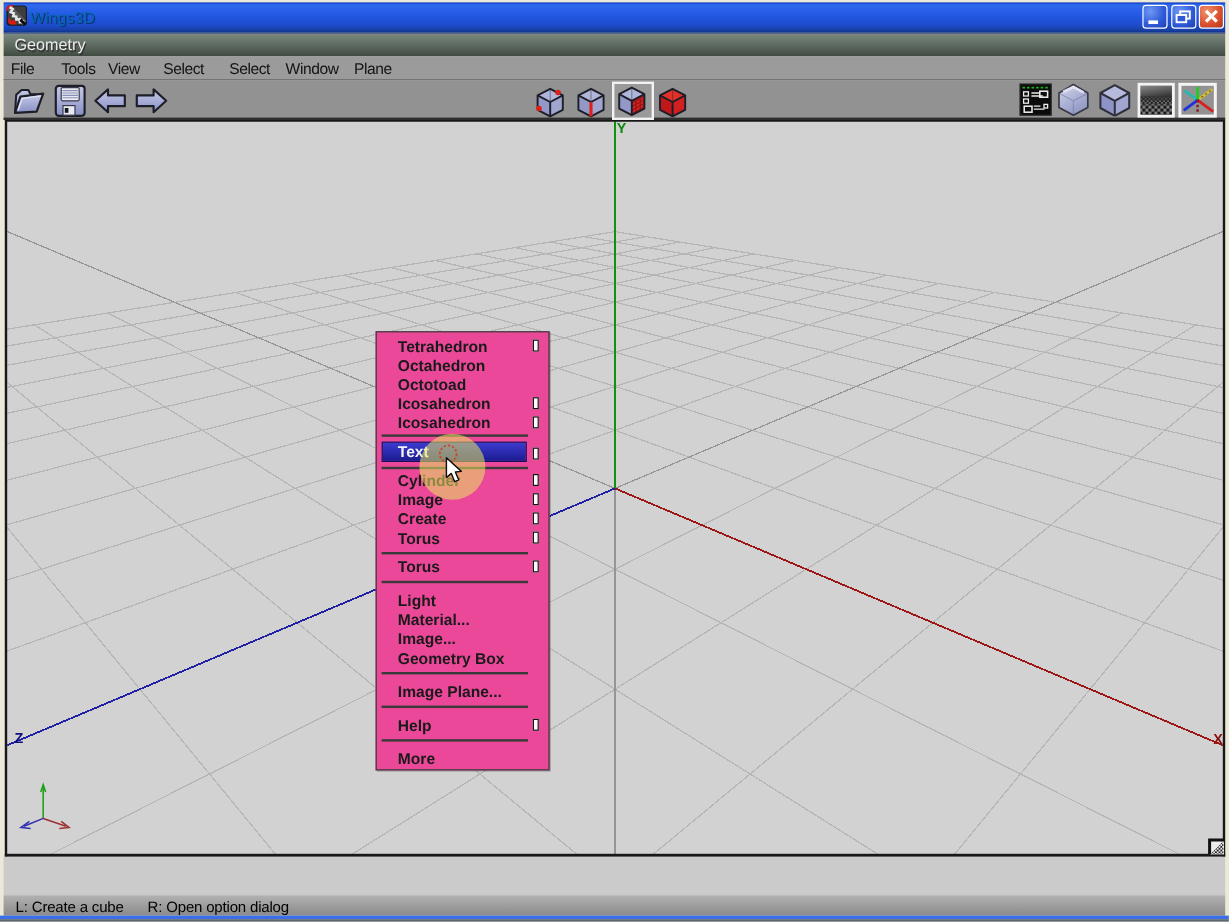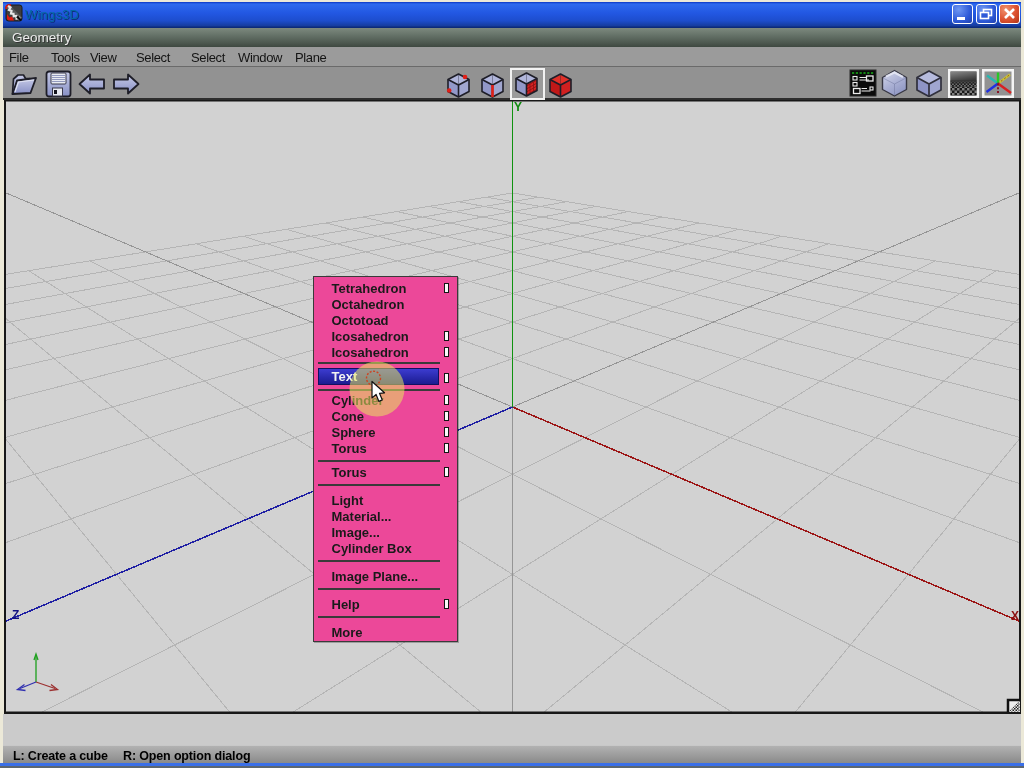--- a/index.html
+++ b/index.html
@@ -7,21 +7,21 @@
 #titletxt{left:25px;top:7px;color:#0369a1;font-weight:normal;font-size:13px;text-shadow:1px 1px 0 #10307e;letter-spacing:0.2px;}
 .tbtn{top:4px;width:21px;height:20px;border:1px solid #fff;border-radius:3px;}
 .tbtn.blue{background:radial-gradient(circle at 30% 25%,#6f97f2,#2e5ad8 60%,#1f3fae);}
 .tbtn.red{background:radial-gradient(circle at 30% 25%,#f0926f,#dd5230 55%,#b03316);}
 #geobar{left:3px;top:27px;width:1018px;height:20px;background:linear-gradient(#7d897e 0%,#67746a 35%,#4c574e 80%,#3e4840 100%);border-top:1px solid #0c2a7a;}
 #geotxt{left:9px;top:3px;color:#ebebeb;font-size:13.5px;text-shadow:1px 1px 0 #333;}
 #menubar{left:3px;top:47px;width:1018px;height:20px;background:#9b9b9b;border-bottom:1px solid #6a6a6a;}
 .mitem{top:3px;font-size:13px;color:#141414;letter-spacing:-0.35px;}
 #toolbar{left:3px;top:67px;width:1018px;height:33px;background:#929292;border-bottom:2px solid #2e2e2e;}
 #strip{left:3px;top:714px;width:1018px;height:31px;background:#cbcbcb;}
-#statusbar{left:3px;top:745px;width:1018px;height:18px;background:linear-gradient(#b2b2b2,#8a8a8a);border-top:1px solid #c8c8c8;font-weight:bold;}
+#statusbar{left:3px;top:745px;width:1018px;height:18px;background:linear-gradient(#b2b2b2,#8a8a8a);border-top:1px solid #c8c8c8;}
 #statustxt,#statustxt2{top:3px;font-size:12.5px;color:#000;letter-spacing:-0.15px;}
 #blueline{left:0px;top:763px;width:1024px;height:3px;background:#3a6fe8;}
 #bottomedge{left:0px;top:766px;width:1024px;height:2px;background:#5c6670;}
 #leftframe{left:0;top:0;width:3px;height:763px;background:#ece9d8;}
 #rightframe{left:1021px;top:0;width:3px;height:763px;background:#ece9d8;}
 #topframe{left:0;top:0;width:1024px;height:2px;background:#ece9d8;}
 #menu{left:312.5px;top:275.5px;width:145.5px;height:366px;background:#ec4899;border:1.5px solid #3a3a3a;box-shadow:1px 1px 0 rgba(0,0,0,0.25);font-weight:bold;}
 .mi{position:absolute;left:18px;height:16px;line-height:16px;font-size:13px;color:#1a1a1a;white-space:pre;}
 .sep{position:absolute;left:4px;width:122px;height:2px;background:#3a3a3a;}
 #cubehl{position:absolute;left:4px;top:91px;width:121px;height:17px;background:linear-gradient(#3c3cd0,#1b1b90);border:1px solid #101060;}
@@ -287,34 +287,34 @@
     <div class="obox" style="top:54px"></div>
     <div class="mi" style="top:68px">Icosahedron</div>
     <div class="obox" style="top:70px"></div>
     <div class="sep" style="top:85px"></div>
     <div id="cubehl"></div>
     <div class="mi" style="top:92px;color:#f2f2f2">Text</div>
     <div class="obox" style="top:96px"></div>
     <div class="sep" style="top:112px"></div>
     <div class="mi" style="top:116px">Cylinder</div>
     <div class="obox" style="top:118px"></div>
-    <div class="mi" style="top:132px">Cone</div>
+    <div class="mi" style="top:132px">Image</div>
     <div class="obox" style="top:134px"></div>
-    <div class="mi" style="top:148px">Sphere</div>
+    <div class="mi" style="top:148px">Create</div>
     <div class="obox" style="top:150px"></div>
     <div class="mi" style="top:164px">Torus</div>
     <div class="obox" style="top:166px"></div>
     <div class="sep" style="top:183px"></div>
     <div class="mi" style="top:188px">Torus</div>
     <div class="obox" style="top:190px"></div>
     <div class="sep" style="top:207px"></div>
     <div class="mi" style="top:216px">Light</div>
     <div class="mi" style="top:232px">Material...</div>
     <div class="mi" style="top:248px">Image...</div>
-    <div class="mi" style="top:264px">Cylinder Box</div>
+    <div class="mi" style="top:264px">Geometry Box</div>
     <div class="sep" style="top:283px"></div>
     <div class="mi" style="top:292px">Image Plane...</div>
     <div class="sep" style="top:311px"></div>
     <div class="mi" style="top:320px">Help</div>
     <div class="obox" style="top:322px"></div>
     <div class="sep" style="top:339px"></div>
     <div class="mi" style="top:348px">More</div>
   </div>
 <svg class="abs" style="left:0;top:0;pointer-events:none" width="1024" height="768" viewBox="0 0 1024 768">
 <circle cx="377" cy="389" r="27.5" fill="rgba(232,232,95,0.55)"></circle>

